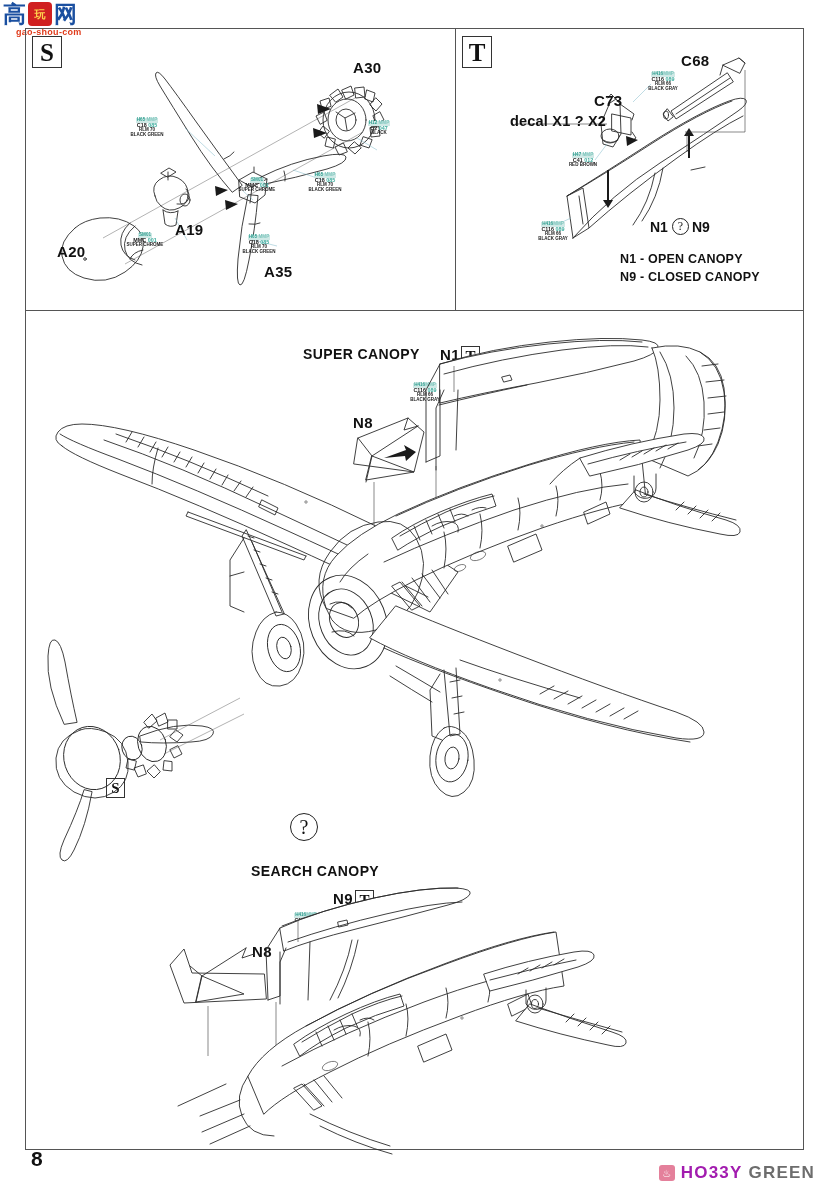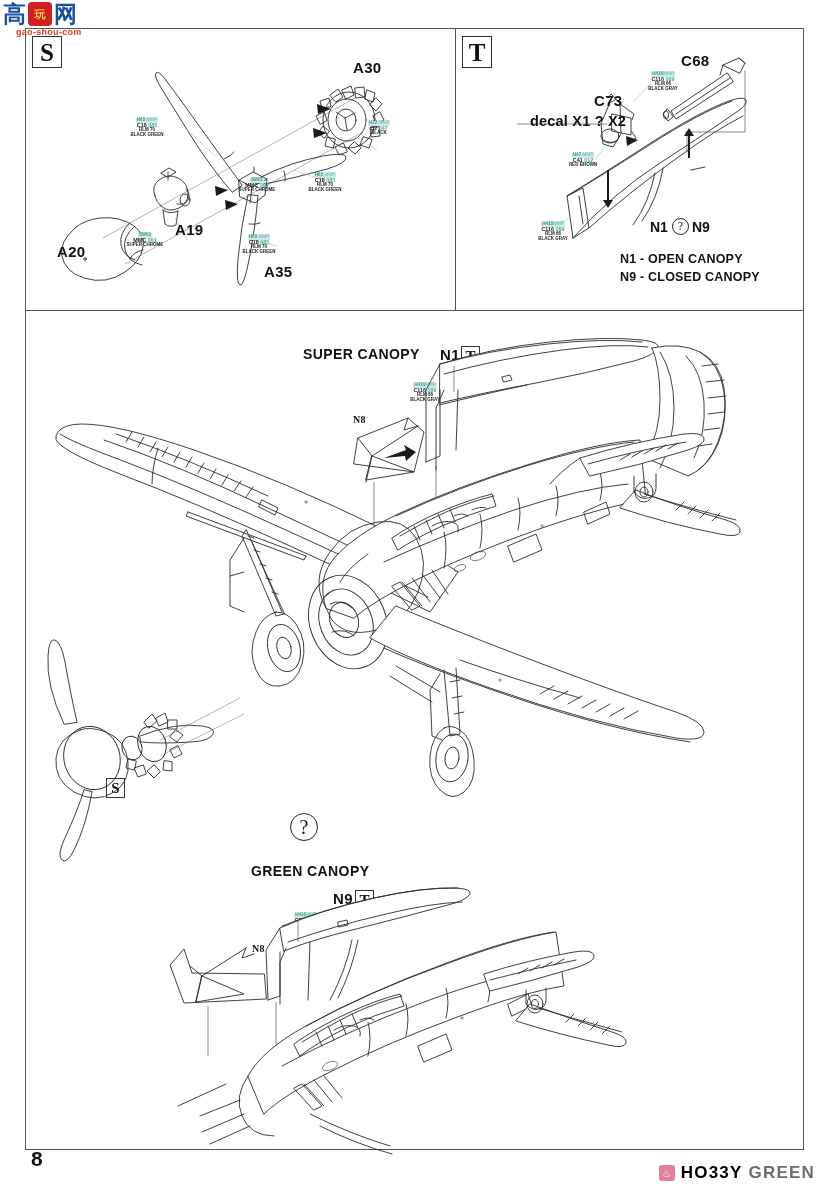--- a/index.html
+++ b/index.html
@@ -18,21 +18,21 @@
   
   .step-box{position:absolute;border:1.6px solid #333;background:#fff;
     display:flex;align-items:center;justify-content:center;
     font-family:"Liberation Serif",serif;font-weight:700;line-height:1;}
   .step-lg{width:28px;height:30px;font-size:25px;}
   .step-sm{width:17px;height:18px;font-size:15px;}
 
   
   .part-label{position:absolute;font-weight:700;font-size:15px;letter-spacing:.3px;
     white-space:nowrap;}
-  .part-label.sm{font-size:10px;font-family:Liberation Serif, serif;}
+  .part-label.sm{font-size:15px;}
 
   
   .paint{position:absolute;width:62px;text-align:center;line-height:1.03;
     font-size:4.6px;font-weight:700;white-space:nowrap;}
   .paint .row-top{color:#2f9e8f;font-size:4.6px;}
   .paint .row-top .b{color:#7fc6bd;}
   .paint .row-mid{color:#1b1b1b;font-size:5.4px;}
   .paint .row-mid .g{color:#3bab9c;}
   .paint .row-name{color:#1b1b1b;font-size:4.5px;}
   .paint .hl{background:#cfe9e6;padding:0 1px;display:inline-block;}
@@ -61,21 +61,21 @@
     color:#1a4fa0;line-height:1;}
   .wm-seal{width:24px;height:24px;border-radius:4px;background:#d02020;
     color:#ffd24d;font-size:11px;font-weight:700;display:flex;
     align-items:center;justify-content:center;font-family:"Liberation Serif",serif;}
   .wm-url{font-size:9px;font-weight:700;color:#e03a1a;letter-spacing:.3px;margin-top:1px;padding-left:13px;}
 
   
   #hs-logo{position:absolute;right:14px;top:1163px;display:flex;align-items:center;gap:6px;}
   #hs-mark{width:16px;height:16px;border-radius:3px;background:#e4809b;
     display:flex;align-items:center;justify-content:center;color:#fff;font-size:10px;}
-  #hs-hobby{font-size:17px;font-weight:700;color:#000000;letter-spacing:1.2px;}
+  #hs-hobby{font-size:17px;font-weight:700;color:#a21caf;letter-spacing:1.2px;}
   #hs-search{font-size:17px;font-weight:700;color:#6d6d6d;letter-spacing:1.2px;}
 
   
   svg{display:block;overflow:visible;}
   .ln{fill:none;stroke:#2b2b2b;stroke-width:.9;stroke-linejoin:round;stroke-linecap:round;}
   .ln-t{fill:none;stroke:#3a3a3a;stroke-width:.6;}
   .ln-vt{fill:none;stroke:#555;stroke-width:.45;}
   .fillw{fill:#fff;}
   .leader{fill:none;stroke:#3a3a3a;stroke-width:.6;}
   .leader-c{fill:none;stroke:#7fb8c8;stroke-width:.5;}
@@ -282,21 +282,21 @@
     <line class="leader-c" x1="196" y1="56" x2="178" y2="74"></line>
     <line class="leader-c" x1="140" y1="132" x2="152" y2="116"></line>
     <line class="leader-c" x1="103" y1="196" x2="116" y2="190"></line>
     <line class="leader" x1="62" y1="96" x2="152" y2="96"></line>
   </g>
 </svg>
 
 <div class="part-label" style="left:681px;top:52px;">C68</div>
 <div class="part-label" style="left:594px;top:92px;">C73</div>
 
-<div class="ftext t-decal" style="left:510px;top:113px;margin-left:20px;">decal X1 ? X2</div>
+<div class="ftext t-decal" style="left:510px;top:113px;">decal X1 ? X2</div>
 
 <div class="paint" style="left:632px;top:72px;">
   <div class="row-top"><span class="hl"><span>H416</span><span class="b">MMP</span></span></div>
   <div class="row-mid"><span>C116</span> <span class="g">089</span></div>
   <div class="row-name">RLM 66</div>
   <div class="row-name">BLACK GRAY</div>
 </div>
 
 <div class="paint" style="left:552px;top:153px;">
   <div class="row-top"><span class="hl"><span>H47</span> <span class="b">MMP</span></span></div>
@@ -557,21 +557,21 @@
     <line class="ln-vt" x1="120" y1="410" x2="200" y2="368"></line>
     <line class="ln-vt" x1="124" y1="424" x2="204" y2="384"></line>
   </g>
 
   <g>
     <path class="ln" d="M356 336 q24 14 44 26"></path>
     <path class="ln" d="M350 346 q22 14 42 26"></path>
   </g>
 </svg>
 
-<div class="ftext t-canopy" style="left:251px;top:863px;">GREEN CANOPY</div>
+<div class="ftext t-canopy" style="left:251px;top:863px;">SEARCH CANOPY</div>
 
 <div class="part-label" style="left:333px;top:890px;">N9</div>
 <div class="step-box step-sm" style="left:355px;top:890px;">
   <span>T</span>
 </div>
 
 <div class="part-label sm" style="left:252px;top:943px;">N8</div>
 
 <div class="paint" style="left:275px;top:913px;">
   <div class="row-top"><span class="hl"><span>H416</span><span class="b">MMP</span></span></div>

